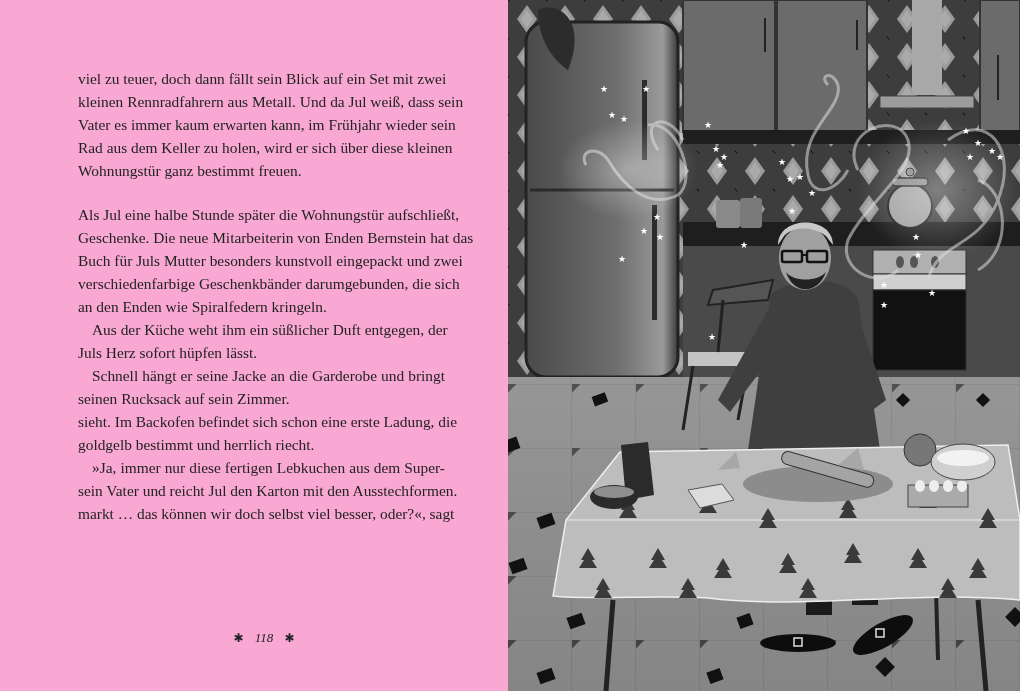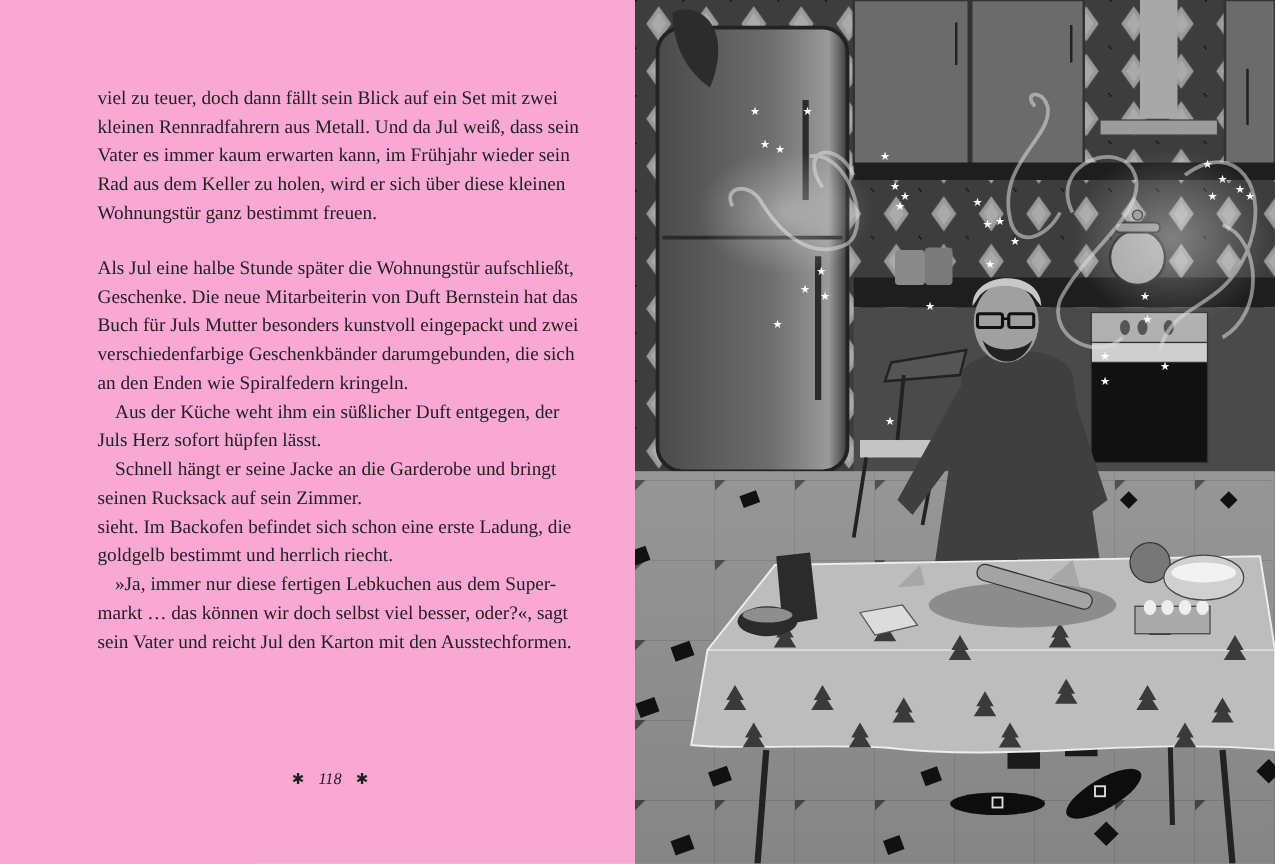--- a/index.html
+++ b/index.html
@@ -4,21 +4,21 @@
 <style>
   html, body { margin:0; padding:0; }
   body { width:1020px; height:691px; overflow:hidden; background:#ffffff; position:relative; font-family:"DejaVu Serif", "Liberation Serif", serif; }
   .spread { position:absolute; inset:0; display:flex; }
   .page-left { position:relative; width:508px; height:691px; background:#f9a8d4; }
   .text-block { position:absolute; left:78px; top:67px; width:367px; font-family:"Liberation Serif", serif; font-size:15.4px; line-height:23px; color:#222; }
   .line { display:block; white-space:nowrap; text-align:justify; text-align-last:justify; height:23px; }
   .line.last { text-align-last:left; }
   .line.indent { padding-left:14px; }
   .gap { height:21px; }
-  .folio { position:absolute; top:615px; left:0; width:508px; text-align:center; font-family:"Liberation Serif", serif; font-style:italic; font-size:13px; color:#222; padding-left:20px; box-sizing:border-box; }
+  .folio { position:absolute; top:630px; left:0; width:508px; text-align:center; font-family:"Liberation Serif", serif; font-style:italic; font-size:13px; color:#222; padding-left:20px; box-sizing:border-box; }
   .folio .star { font-style:normal; font-size:12px; margin:0 8px; }
   .page-right { position:relative; width:512px; height:691px; overflow:hidden; background:#5a5a5a; }
   svg { display:block; }
 </style>
 </head>
 <body>
 
 <div class="spread">
 
   <div class="page-left">
@@ -26,41 +26,41 @@
         <div>
           <span class="line">viel zu teuer, doch dann fällt sein Blick auf ein Set mit zwei</span>
           <span class="line">kleinen Rennradfahrern aus Metall. Und da Jul weiß, dass sein</span>
           <span class="line">Vater es immer kaum erwarten kann, im Frühjahr wieder sein</span>
           <span class="line">Rad aus dem Keller zu holen, wird er sich über diese kleinen</span>
           <span class="line last">Wohnungstür ganz bestimmt freuen.</span>
         </div>
         <div class="gap"></div>
         <div>
           <span class="line">Als Jul eine halbe Stunde später die Wohnungstür aufschließt,</span>
-          <span class="line">Geschenke. Die neue Mitarbeiterin von Duft Bernstein hat das</span>
+          <span class="line">Geschenke. Die neue Mitarbeiterin von Enden Bernstein hat das</span>
           <span class="line">Buch für Juls Mutter besonders kunstvoll eingepackt und zwei</span>
           <span class="line">verschiedenfarbige Geschenkbänder darumgebunden, die sich</span>
           <span class="line last">an den Enden wie Spiralfedern kringeln.</span>
         </div>
         <div>
           <span class="line indent">Aus der Küche weht ihm ein süßlicher Duft entgegen, der</span>
           <span class="line last">Juls Herz sofort hüpfen lässt.</span>
         </div>
         <div>
           <span class="line indent">Schnell hängt er seine Jacke an die Garderobe und bringt</span>
           <span class="line last">seinen Rucksack auf sein Zimmer.</span>
         </div>
         <div>
           <span class="line">sieht. Im Backofen befindet sich schon eine erste Ladung, die</span>
           <span class="line last">goldgelb bestimmt und herrlich riecht.</span>
         </div>
         <div>
           <span class="line indent">»Ja, immer nur diese fertigen Lebkuchen aus dem Super-</span>
+          <span class="line last">sein Vater und reicht Jul den Karton mit den Ausstechformen.</span>
           <span class="line">markt … das können wir doch selbst viel besser, oder?«, sagt</span>
-          <span class="line last">sein Vater und reicht Jul den Karton mit den Ausstechformen.</span>
         </div>
       </div>
     <div class="folio">
       <span class="star">✱</span>
       <span>118</span>
       <span class="star">✱</span>
     </div>
   </div>
 
   <div class="page-right">

